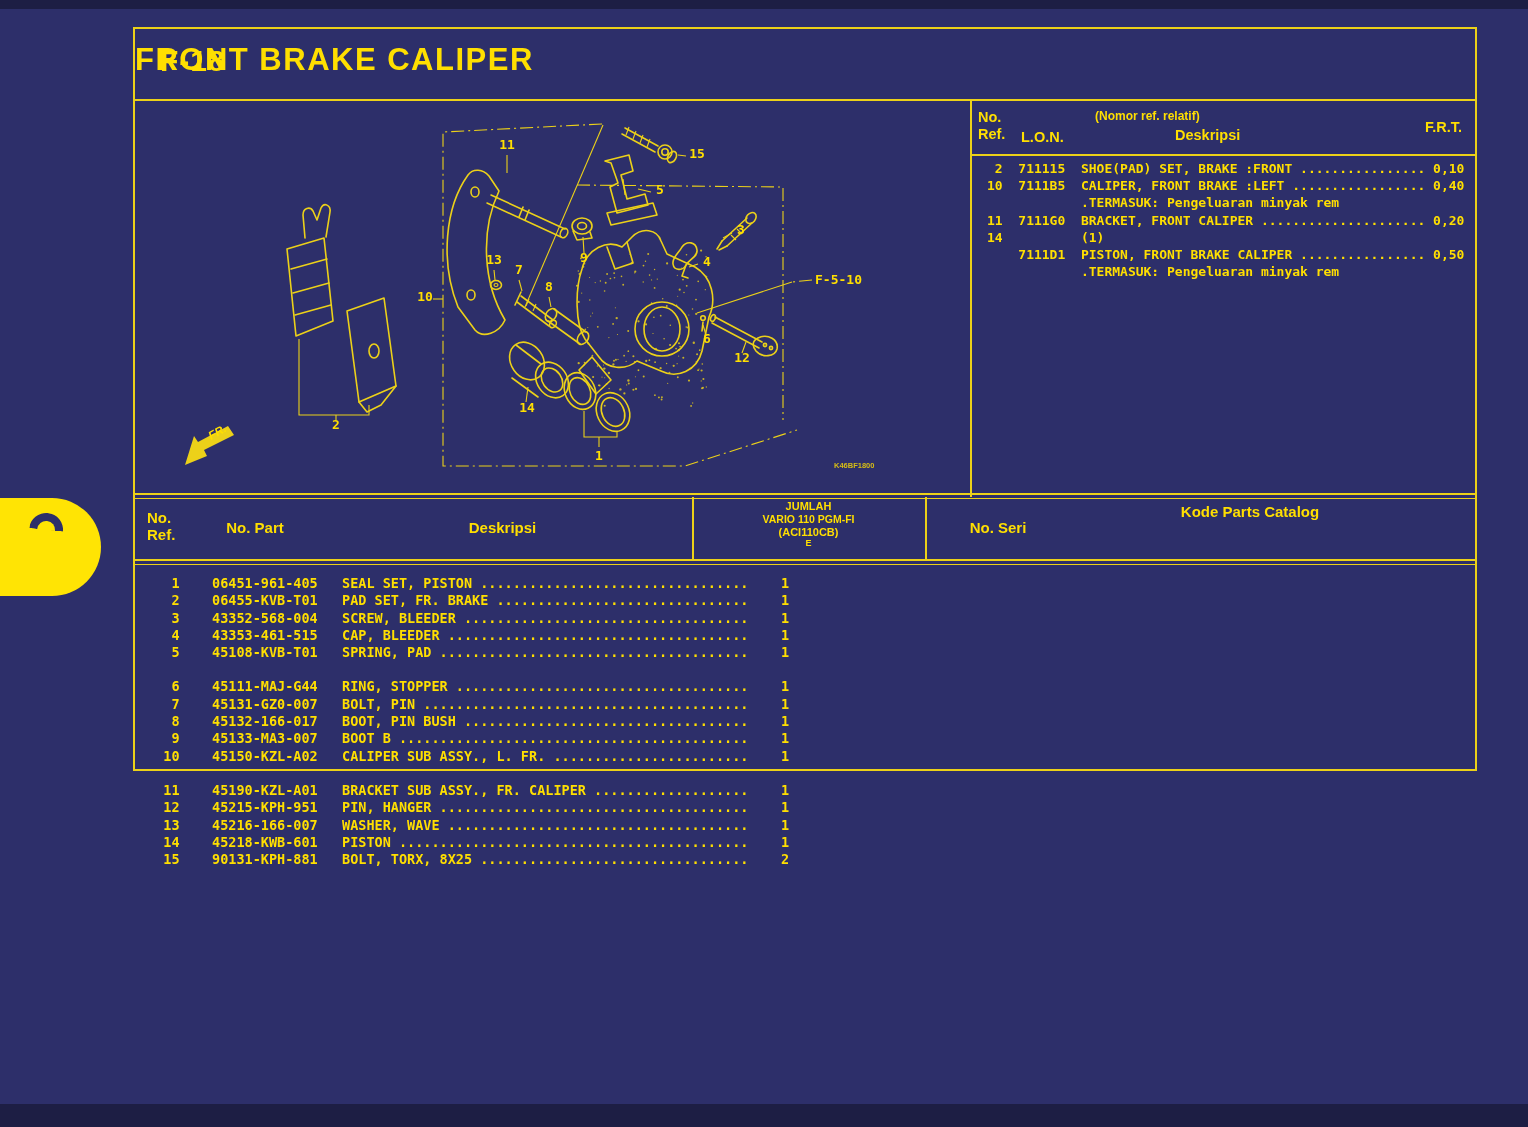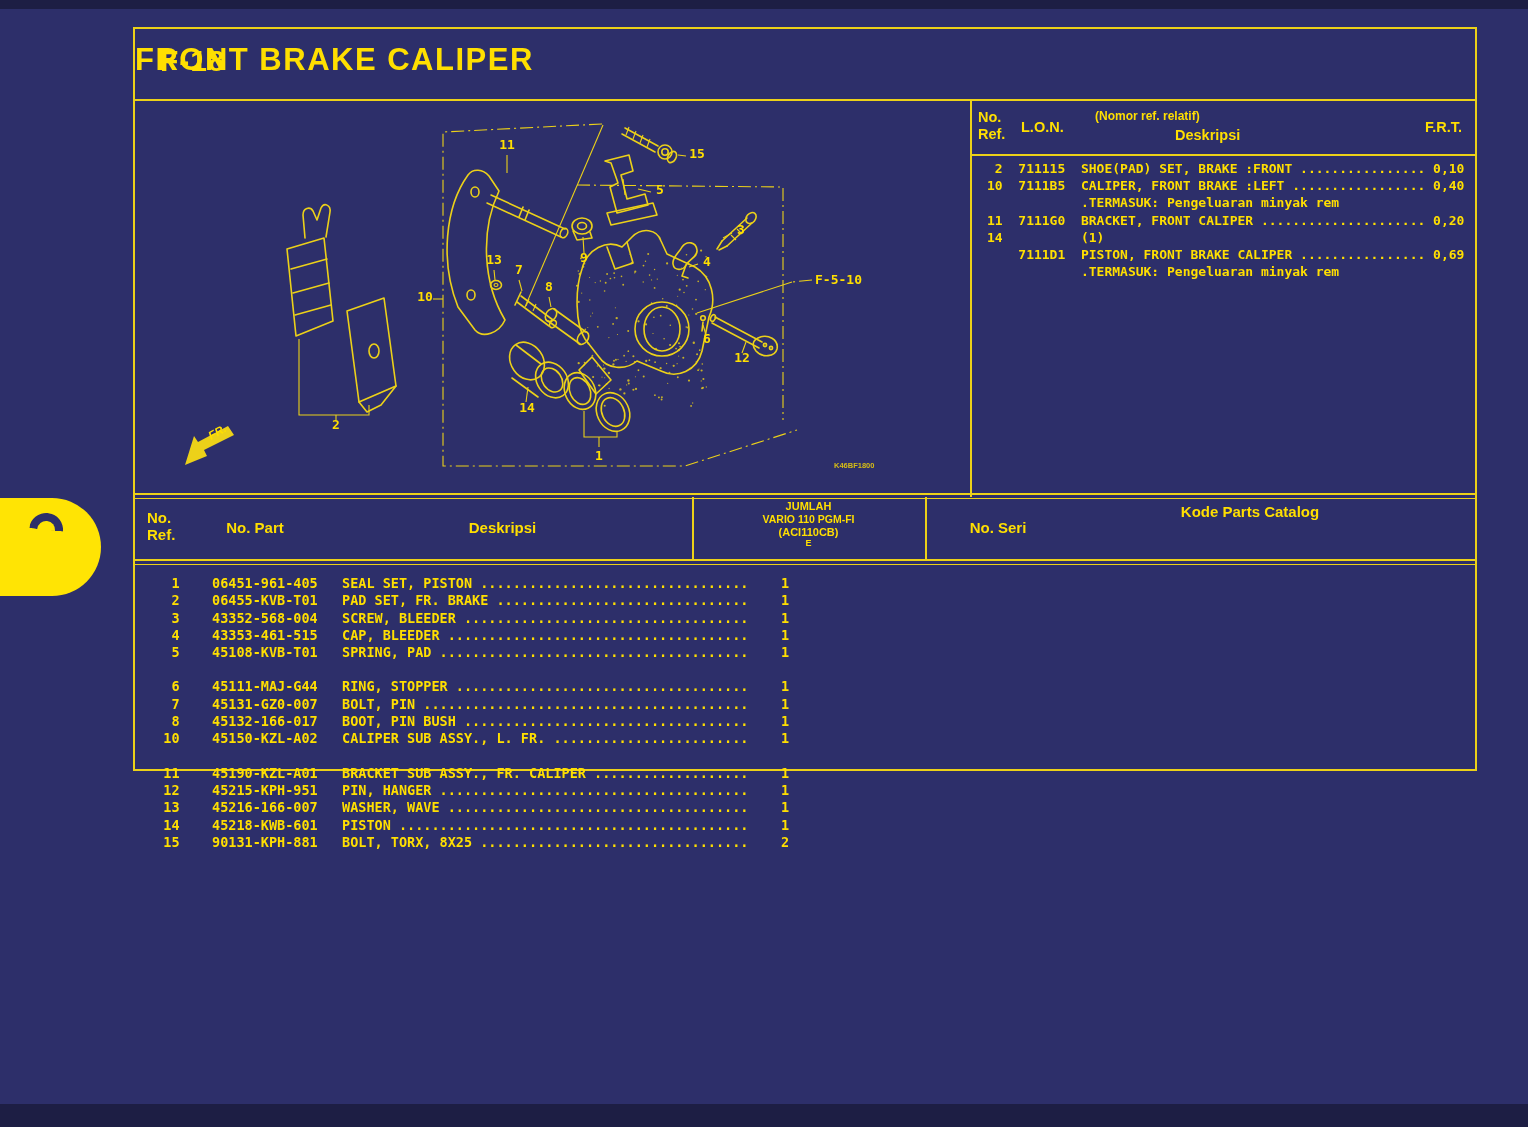--- a/index.html
+++ b/index.html
@@ -405,32 +405,32 @@
       <text x="570" y="244" class="co" text-anchor="middle">6</text>
       <text x="605" y="263" class="co" text-anchor="middle">12</text>
       <text x="390" y="313" class="co" text-anchor="middle">14</text>
       <text x="199" y="330" class="co" text-anchor="middle">2</text>
       <text x="462" y="361" class="co" text-anchor="middle">1</text>
       <text x="697" y="369" class="figcode">K46BF1800</text>
     </svg>
 
   <div class="ref-head" style="left:843px;top:80px;">No.</div>
   <div class="ref-head" style="left:843px;top:97px;">Ref.</div>
-  <div class="ref-head" style="left:886px;top:90px;">L.O.N.</div>
+  <div class="ref-head" style="left:886px;top:100px;">L.O.N.</div>
   <div class="ref-head" style="left:960px;top:80px;font-size:12px;">(Nomor ref. relatif)</div>
   <div class="ref-head" style="left:1040px;top:98px;">Deskripsi</div>
   <div class="ref-head" style="left:1290px;top:90px;">F.R.T.</div>
   <div class="hline" style="left:835px;top:125px;width:505px;"></div>
   <div id="ref-rows">
       <div class="mono"> 2  711115  SHOE(PAD) SET, BRAKE :FRONT ................ 0,10</div>
       <div class="mono">10  7111B5  CALIPER, FRONT BRAKE :LEFT ................. 0,40</div>
       <div class="mono">            .TERMASUK: Pengeluaran minyak rem</div>
       <div class="mono">11  7111G0  BRACKET, FRONT CALIPER ..................... 0,20</div>
       <div class="mono">14          (1)</div>
-      <div class="mono">    7111D1  PISTON, FRONT BRAKE CALIPER ................ 0,69</div>
+      <div class="mono">    7111D1  PISTON, FRONT BRAKE CALIPER ................ 0,50</div>
       <div class="mono">            .TERMASUK: Pengeluaran minyak rem</div>
     </div>
 
   <div class="pt-head" style="left:12px;top:480px;">No.</div>
   <div class="pt-head" style="left:12px;top:497px;">Ref.</div>
   <div class="pt-head" style="left:50px;top:490px;width:140px;">No. Part</div>
   <div class="pt-head" style="left:280px;top:490px;width:175px;">Deskripsi</div>
   <div class="jumlah">
     <div class="l1">JUMLAH</div>
     <div class="l2">VARIO 110 PGM-FI</div>
@@ -449,20 +449,21 @@
         <div class="mono prow">   1    06451-961-405   SEAL SET, PISTON .................................    1</div>
         <div class="mono prow">   2    06455-KVB-T01   PAD SET, FR. BRAKE ...............................    1</div>
         <div class="mono prow">   3    43352-568-004   SCREW, BLEEDER ...................................    1</div>
         <div class="mono prow">   4    43353-461-515   CAP, BLEEDER .....................................    1</div>
         <div class="mono prow">   5    45108-KVB-T01   SPRING, PAD ......................................    1</div>
       </div>
       <div class="pgroup">
         <div class="mono prow">   6    45111-MAJ-G44   RING, STOPPER ....................................    1</div>
         <div class="mono prow">   7    45131-GZ0-007   BOLT, PIN ........................................    1</div>
         <div class="mono prow">   8    45132-166-017   BOOT, PIN BUSH ...................................    1</div>
+        <div class="mono prow">   9    45133-MA3-007   BOOT B ...........................................    1</div>
         <div class="mono prow">  10    45150-KZL-A02   CALIPER SUB ASSY., L. FR. ........................    1</div>
       </div>
       <div class="pgroup">
         <div class="mono prow">  11    45190-KZL-A01   BRACKET SUB ASSY., FR. CALIPER ...................    1</div>
         <div class="mono prow">  12    45215-KPH-951   PIN, HANGER ......................................    1</div>
         <div class="mono prow">  13    45216-166-007   WASHER, WAVE .....................................    1</div>
         <div class="mono prow">  14    45218-KWB-601   PISTON ...........................................    1</div>
         <div class="mono prow">  15    90131-KPH-881   BOLT, TORX, 8X25 .................................    2</div>
       </div>
     </div>

